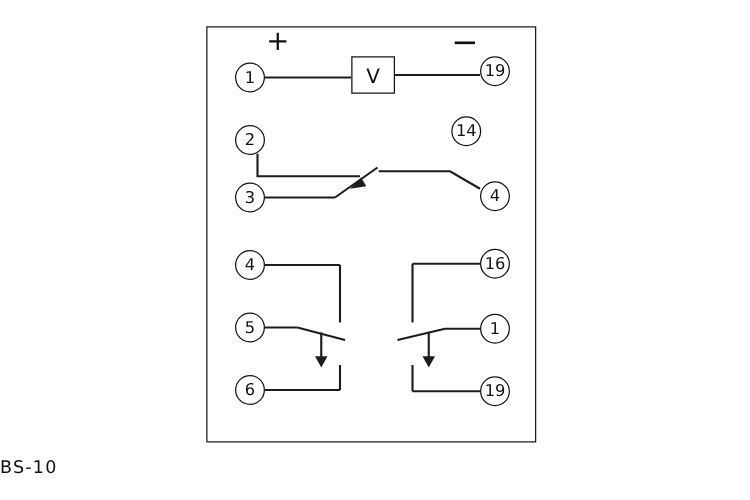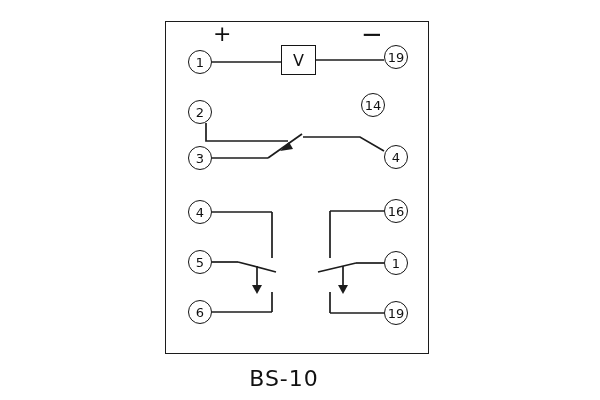--- a/index.html
+++ b/index.html
@@ -11,22 +11,22 @@
   .wires { position:absolute; left:0; top:0; width:600px; height:400px; }
   .term { position:absolute; width:24px; height:24px; border:1.6px solid #141414;
           border-radius:50%; background:#fff; display:flex; align-items:center;
           justify-content:center; font-size:13px; line-height:1; }
   .vbox { position:absolute; left:281px; top:45px; width:35px; height:30px;
           border:1.6px solid #141414; background:#fff; display:flex;
           align-items:center; justify-content:center; font-size:16px; }
   .sign { position:absolute; font-size:22px; color:#111; }
   .plus  { left:213px; top:21px; }
   .minus { left:361px; top:19px; font-size:26px; }
-  .caption { position:absolute; left:0; top:366px; width:568px; text-align:center;
-             font-size:22px; letter-spacing:1px; color:#111; }
+  .caption { position:absolute; left:0; top:366px; width:568px; 
+             font-size:14px; letter-spacing:1px; color:#111; }
 </style>
 </head>
 <body>
 
 <div class="stage">
 
   <div class="frame"></div>
 
   <svg class="wires" viewBox="0 0 600 400" xmlns="http://www.w3.org/2000/svg">
     <g fill="none" stroke="#1c1c1c" stroke-width="1.7">

